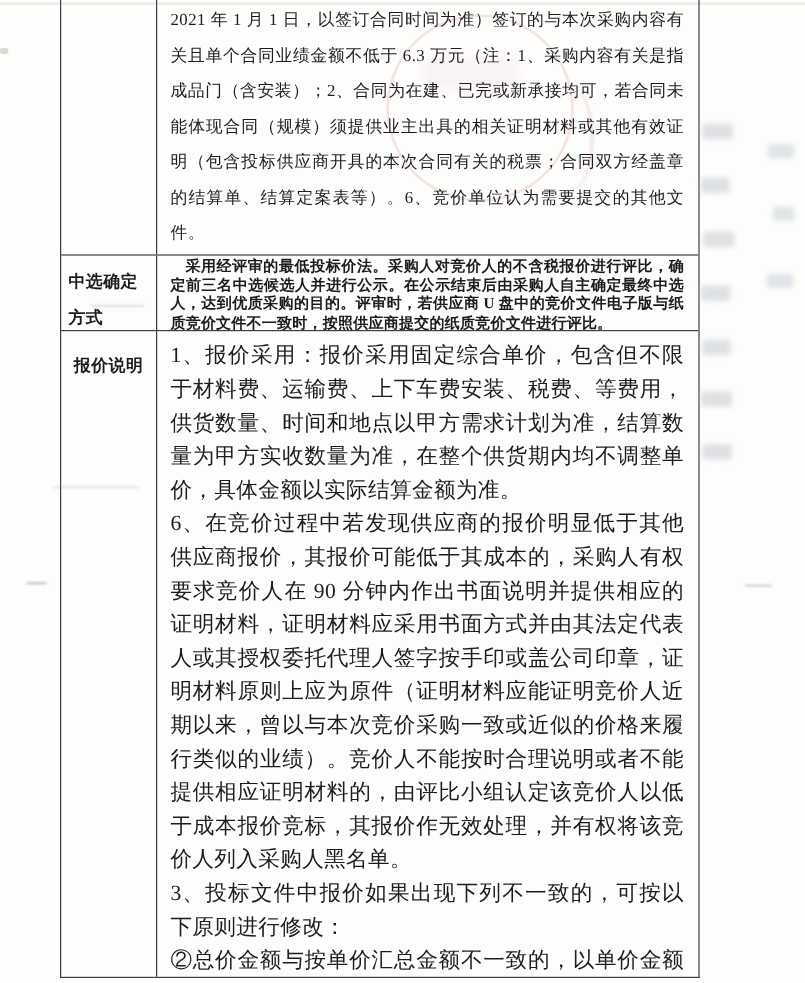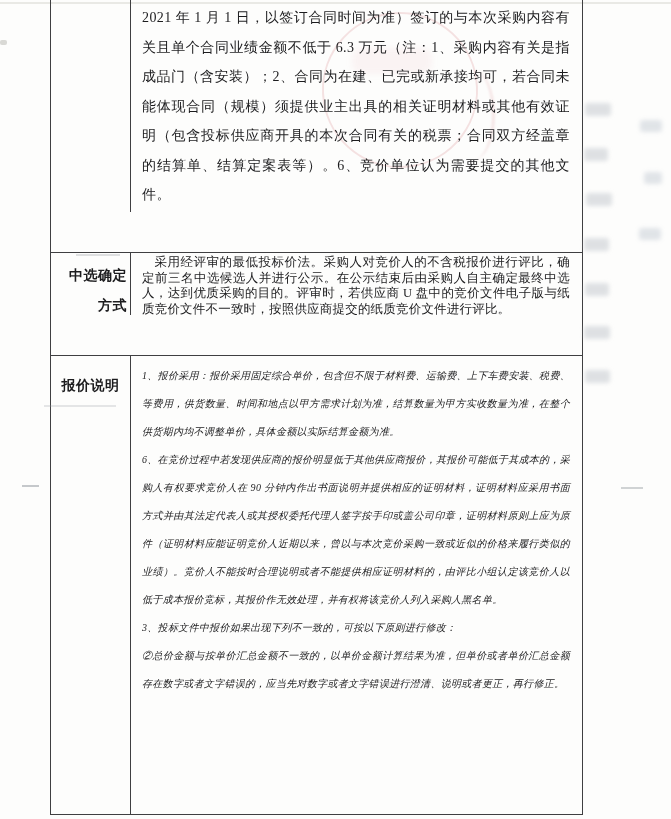--- a/index.html
+++ b/index.html
@@ -18,46 +18,46 @@
   }
   .edge-speck{position:absolute;left:0;top:40px;width:7px;height:5px;background:#c9c9c4;opacity:.7;border-radius:2px;}
 
   
   .tbl{
     position:absolute;left:50px;top:0;width:533px;height:815px;
     border-left:1px solid #3f3f41;
     border-right:1px solid #3f3f41;
     border-bottom:1px solid #3f3f41;
     box-sizing:border-box;
-    display:flex;flex-direction:column;gap:40px;
+    display:flex;flex-direction:column;
   }
   .row{display:flex;box-sizing:border-box;}
   .row + .row{border-top:1px solid #3f3f41;}
   .row1{height:212px;}
   .row2{height:63px;}
   .row3{height:493px;flex:1;}
   .cell{box-sizing:border-box;overflow:hidden;}
   .label-cell{
     width:80px;min-width:80px;
     border-right:1px solid #3f3f41;
     font-size:14px;font-weight:600;letter-spacing:.5px;
     line-height:30px;
   }
-  .row2 .label-cell{padding:8px 3px 0 6px;text-align:right;}
+  .row2 .label-cell{padding:8px 3px 0 6px;text-align:left;}
   .row3 .label-cell{padding:15px 0 0 0;text-align:center;}
   .content-cell{
     flex:1;
     padding:0 12px 0 11px;
     text-align:justify;
     text-justify:inter-ideograph;
   }
   .content-cell p{margin:0;}
   .row1 .content-cell{font-size:14px;line-height:29.5px;padding-top:3px;letter-spacing:.4px;}
-  .row2 .content-cell{font-size:12.5px;line-height:15.6px;padding-top:2px;letter-spacing:.2px;}
-  .row3 .content-cell{font-size:10px;line-height:28px;padding-top:6px;letter-spacing:.3px;font-style:italic;}
+  .row2 .content-cell{font-size:12.5px;line-height:15.6px;padding-top:2px;letter-spacing:.2px;font-weight:bold;}
+  .row3 .content-cell{font-size:18px;line-height:28px;padding-top:6px;letter-spacing:.3px;}
   .indent2{text-indent:2em;}
   .indent1{text-indent:1em;}
 
   
   .stamp{
     position:absolute;left:322px;top:12px;width:152px;height:152px;
     border:2.5px solid rgba(201,83,90,.16);
     border-radius:50%;
     transform:rotate(-8deg);
   }

